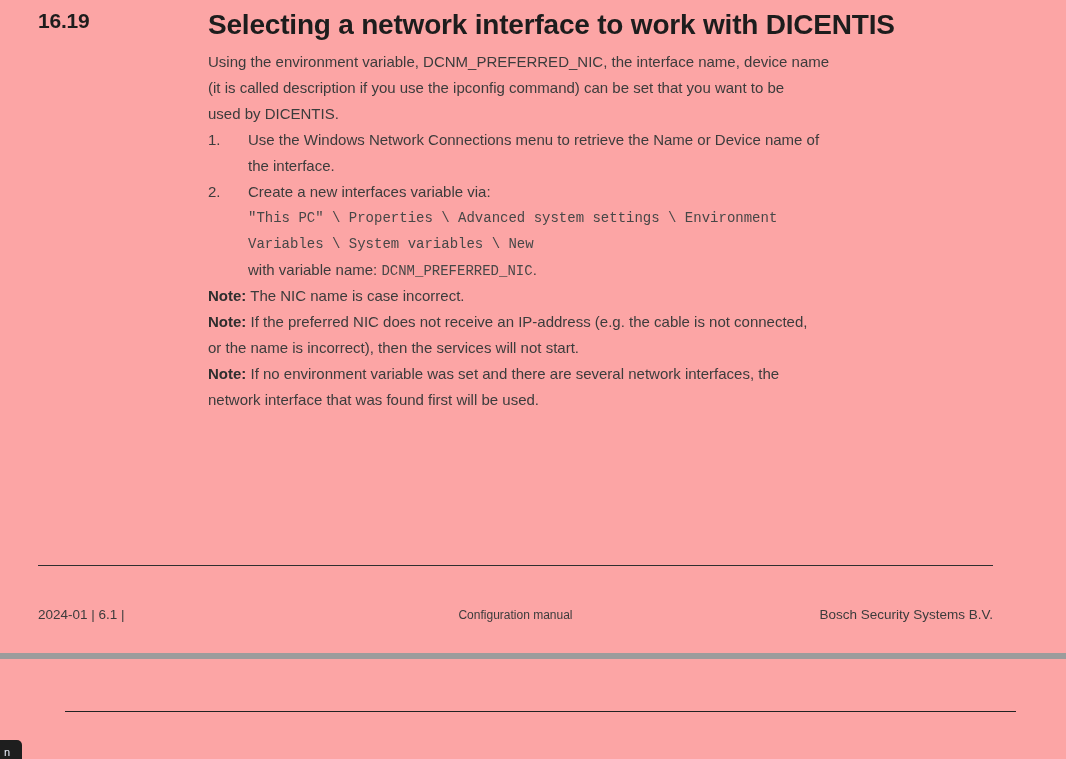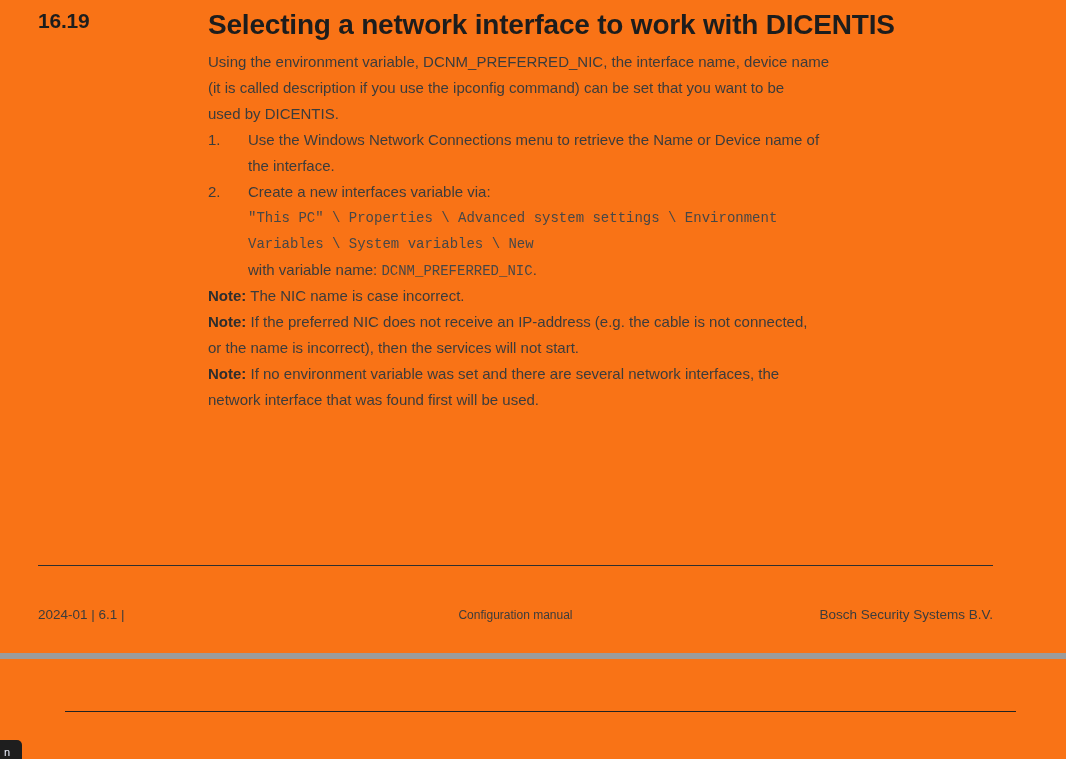--- a/index.html
+++ b/index.html
@@ -1,21 +1,21 @@
 <!DOCTYPE html>
 <html><head>
 <meta charset="utf-8">
 <style>
   * { margin: 0; padding: 0; box-sizing: border-box; }
   html, body { background: #ffffff; }
   .page {
     position: relative;
     width: 1066px;
     height: 759px;
-    background: #f97316;
+    background: #fca5a5;
     font-family: "Liberation Sans", sans-serif;
     color: #3c3c3c;
     overflow: hidden;
   }
   
   .heading-row {
     position: absolute;
     left: 38px;
     top: 9px;
     display: flex;

